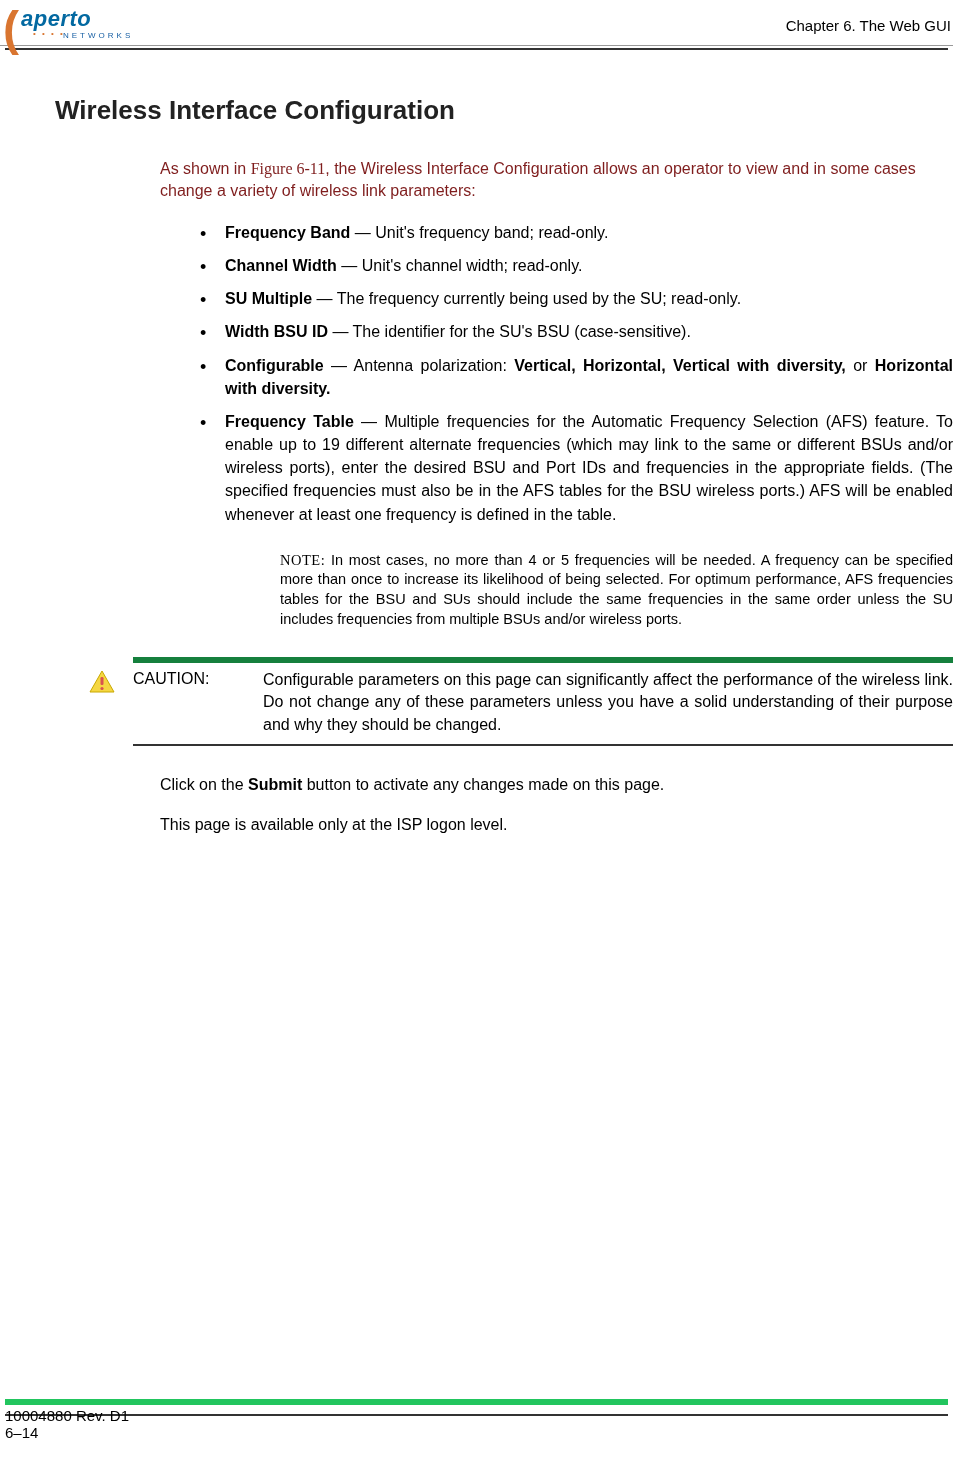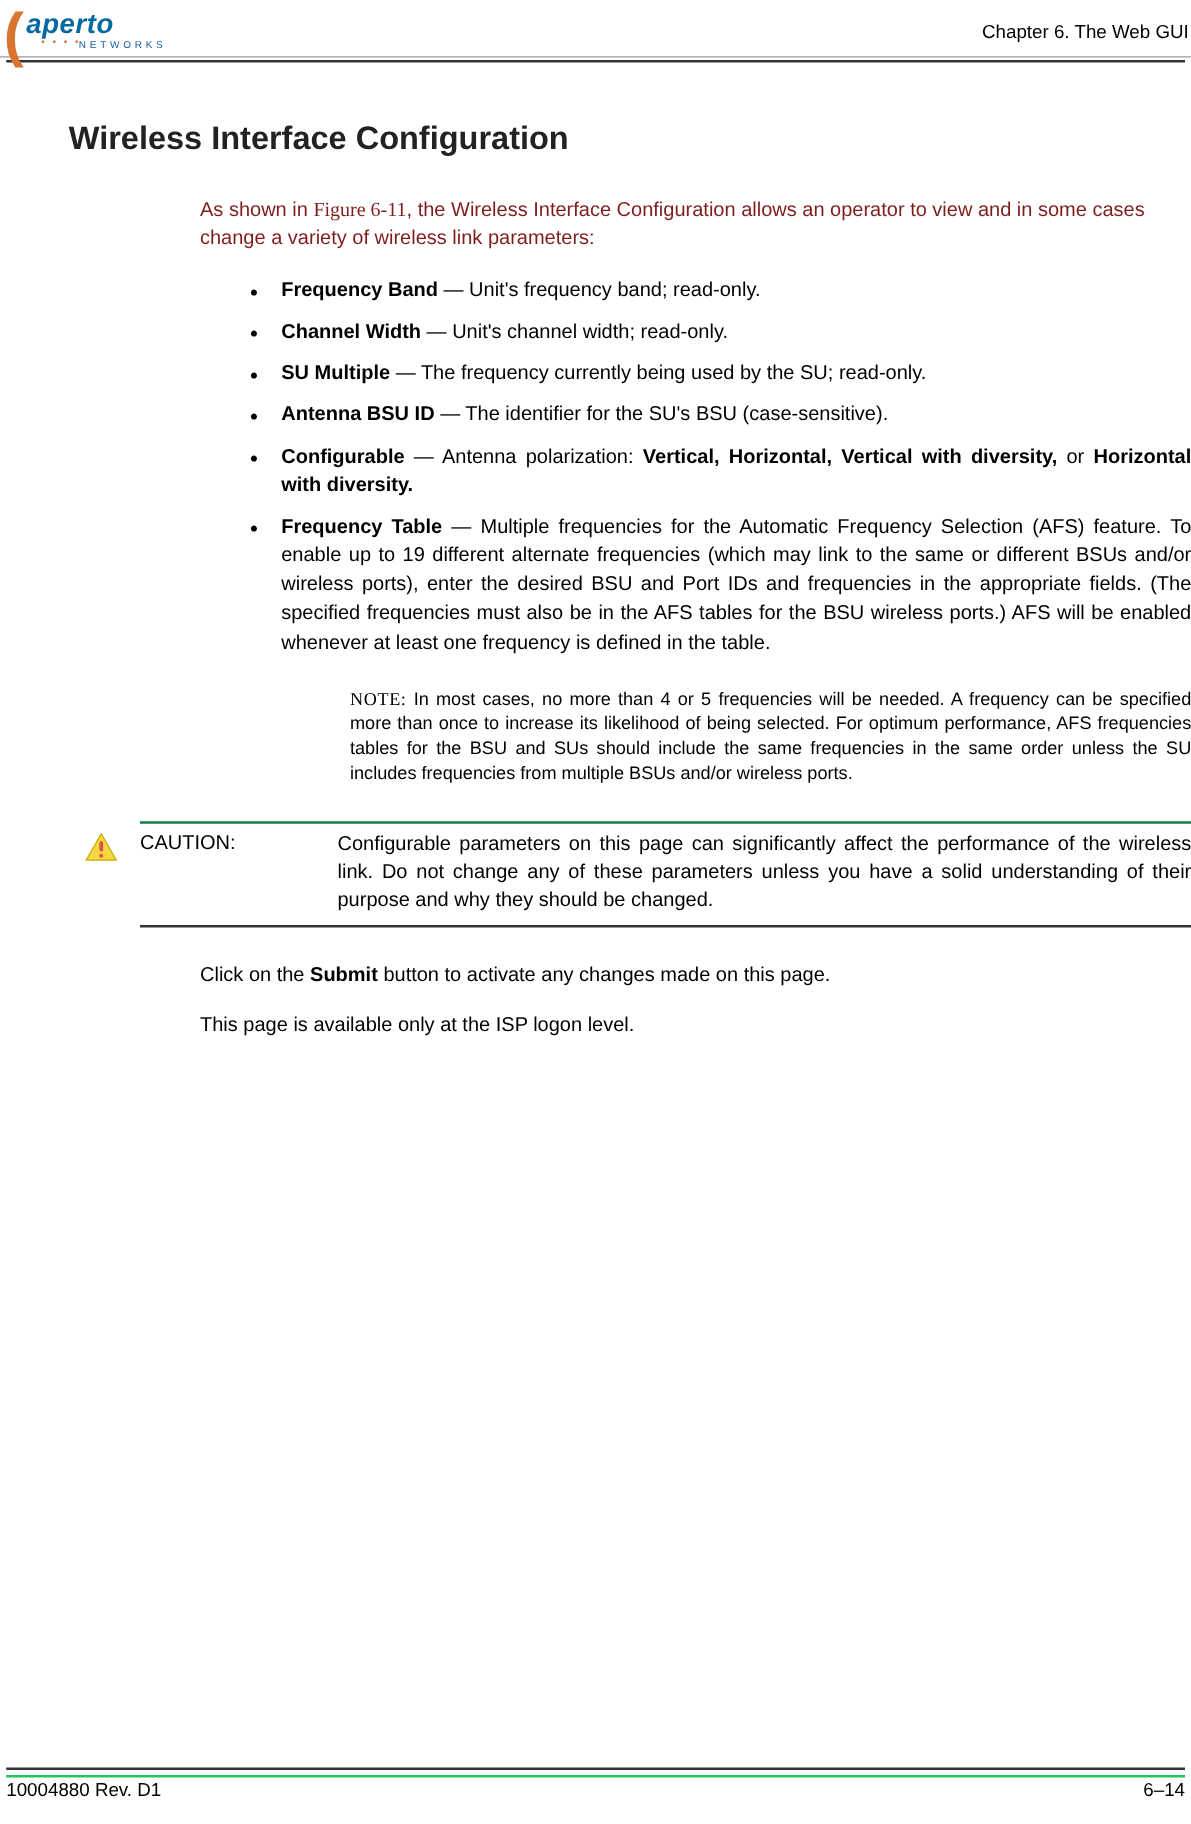--- a/index.html
+++ b/index.html
@@ -134,28 +134,27 @@
       font-size: 14.5px;
       line-height: 1.35;
       text-align: justify;
       margin-bottom: 28px;
     }
     .note-prefix {
       font-family: Georgia, serif;
       letter-spacing: 0.5px;
     }
     .caution-block {
-      margin-left: 57px;
-      border-top: 2px solid #15803d;
+      margin-left: 78px;
+      border-top: 6px solid #15803d;
       border-bottom: 2px solid #333;
       padding: 6px 0 8px 0;
       display: flex;
       margin-bottom: 30px;
       position: relative;
-      gap: 28px;
     }
     .caution-icon-wrap {
       position: absolute;
       left: -45px;
       top: 6px;
     }
     .caution-icon {
       width: 28px;
       height: 25px;
     }
@@ -180,22 +179,23 @@
     }
     .page-footer {
       position: absolute;
       bottom: 18px;
       left: 5px;
       right: 5px;
       display: flex;
       justify-content: space-between;
       font-family: 'Trebuchet MS', 'Lucida Sans', sans-serif;
       font-size: 15px;
-      border-top: 2px solid #22c55e;
+      border-top: 6px solid #22c55e;
       padding-top: 2px;
+      flex-direction: column;
     }
     .footer-rule-thick {
       position: absolute;
       bottom: 43px;
       left: 5px;
       right: 5px;
       border-top: 2px solid #333;
     }
   </style>
 </head>
@@ -230,21 +230,21 @@
     <li>
       <span class="bold">Frequency Band</span><span> — Unit's frequency band; read-only.</span>
     </li>
     <li>
       <span class="bold">Channel Width</span><span> — Unit's channel width; read-only.</span>
     </li>
     <li>
       <span class="bold">SU Multiple</span><span> — The frequency currently being used by the SU; read-only.</span>
     </li>
     <li>
-      <span class="bold">Antenna BSU ID</span><span> — The identifier for the SU's BSU (case-sensitive).</span>
+      <span class="bold">Width BSU ID</span><span> — The identifier for the SU's BSU (case-sensitive).</span>
     </li>
     <li>
       <span class="bold">Configurable</span><span> — Antenna polarization: </span><span class="bold">Vertical, Horizontal, Vertical with diversity,</span><span> or </span><span class="bold">Horizontal with diversity.</span>
     </li>
     <li>
       <span class="bold">Frequency Table</span><span> — Multiple frequencies for the Automatic Frequency Selection (AFS) feature. To enable up to 19 different alternate frequencies (which may link to the same or different BSUs and/or wireless ports), enter the desired BSU and Port IDs and frequencies in the appropriate fields. (The specified frequencies must also be in the AFS tables for the BSU wireless ports.) AFS will be enabled whenever at least one frequency is defined in the table.</span>
     </li>
   </ul>
 
   <p class="note-block">

